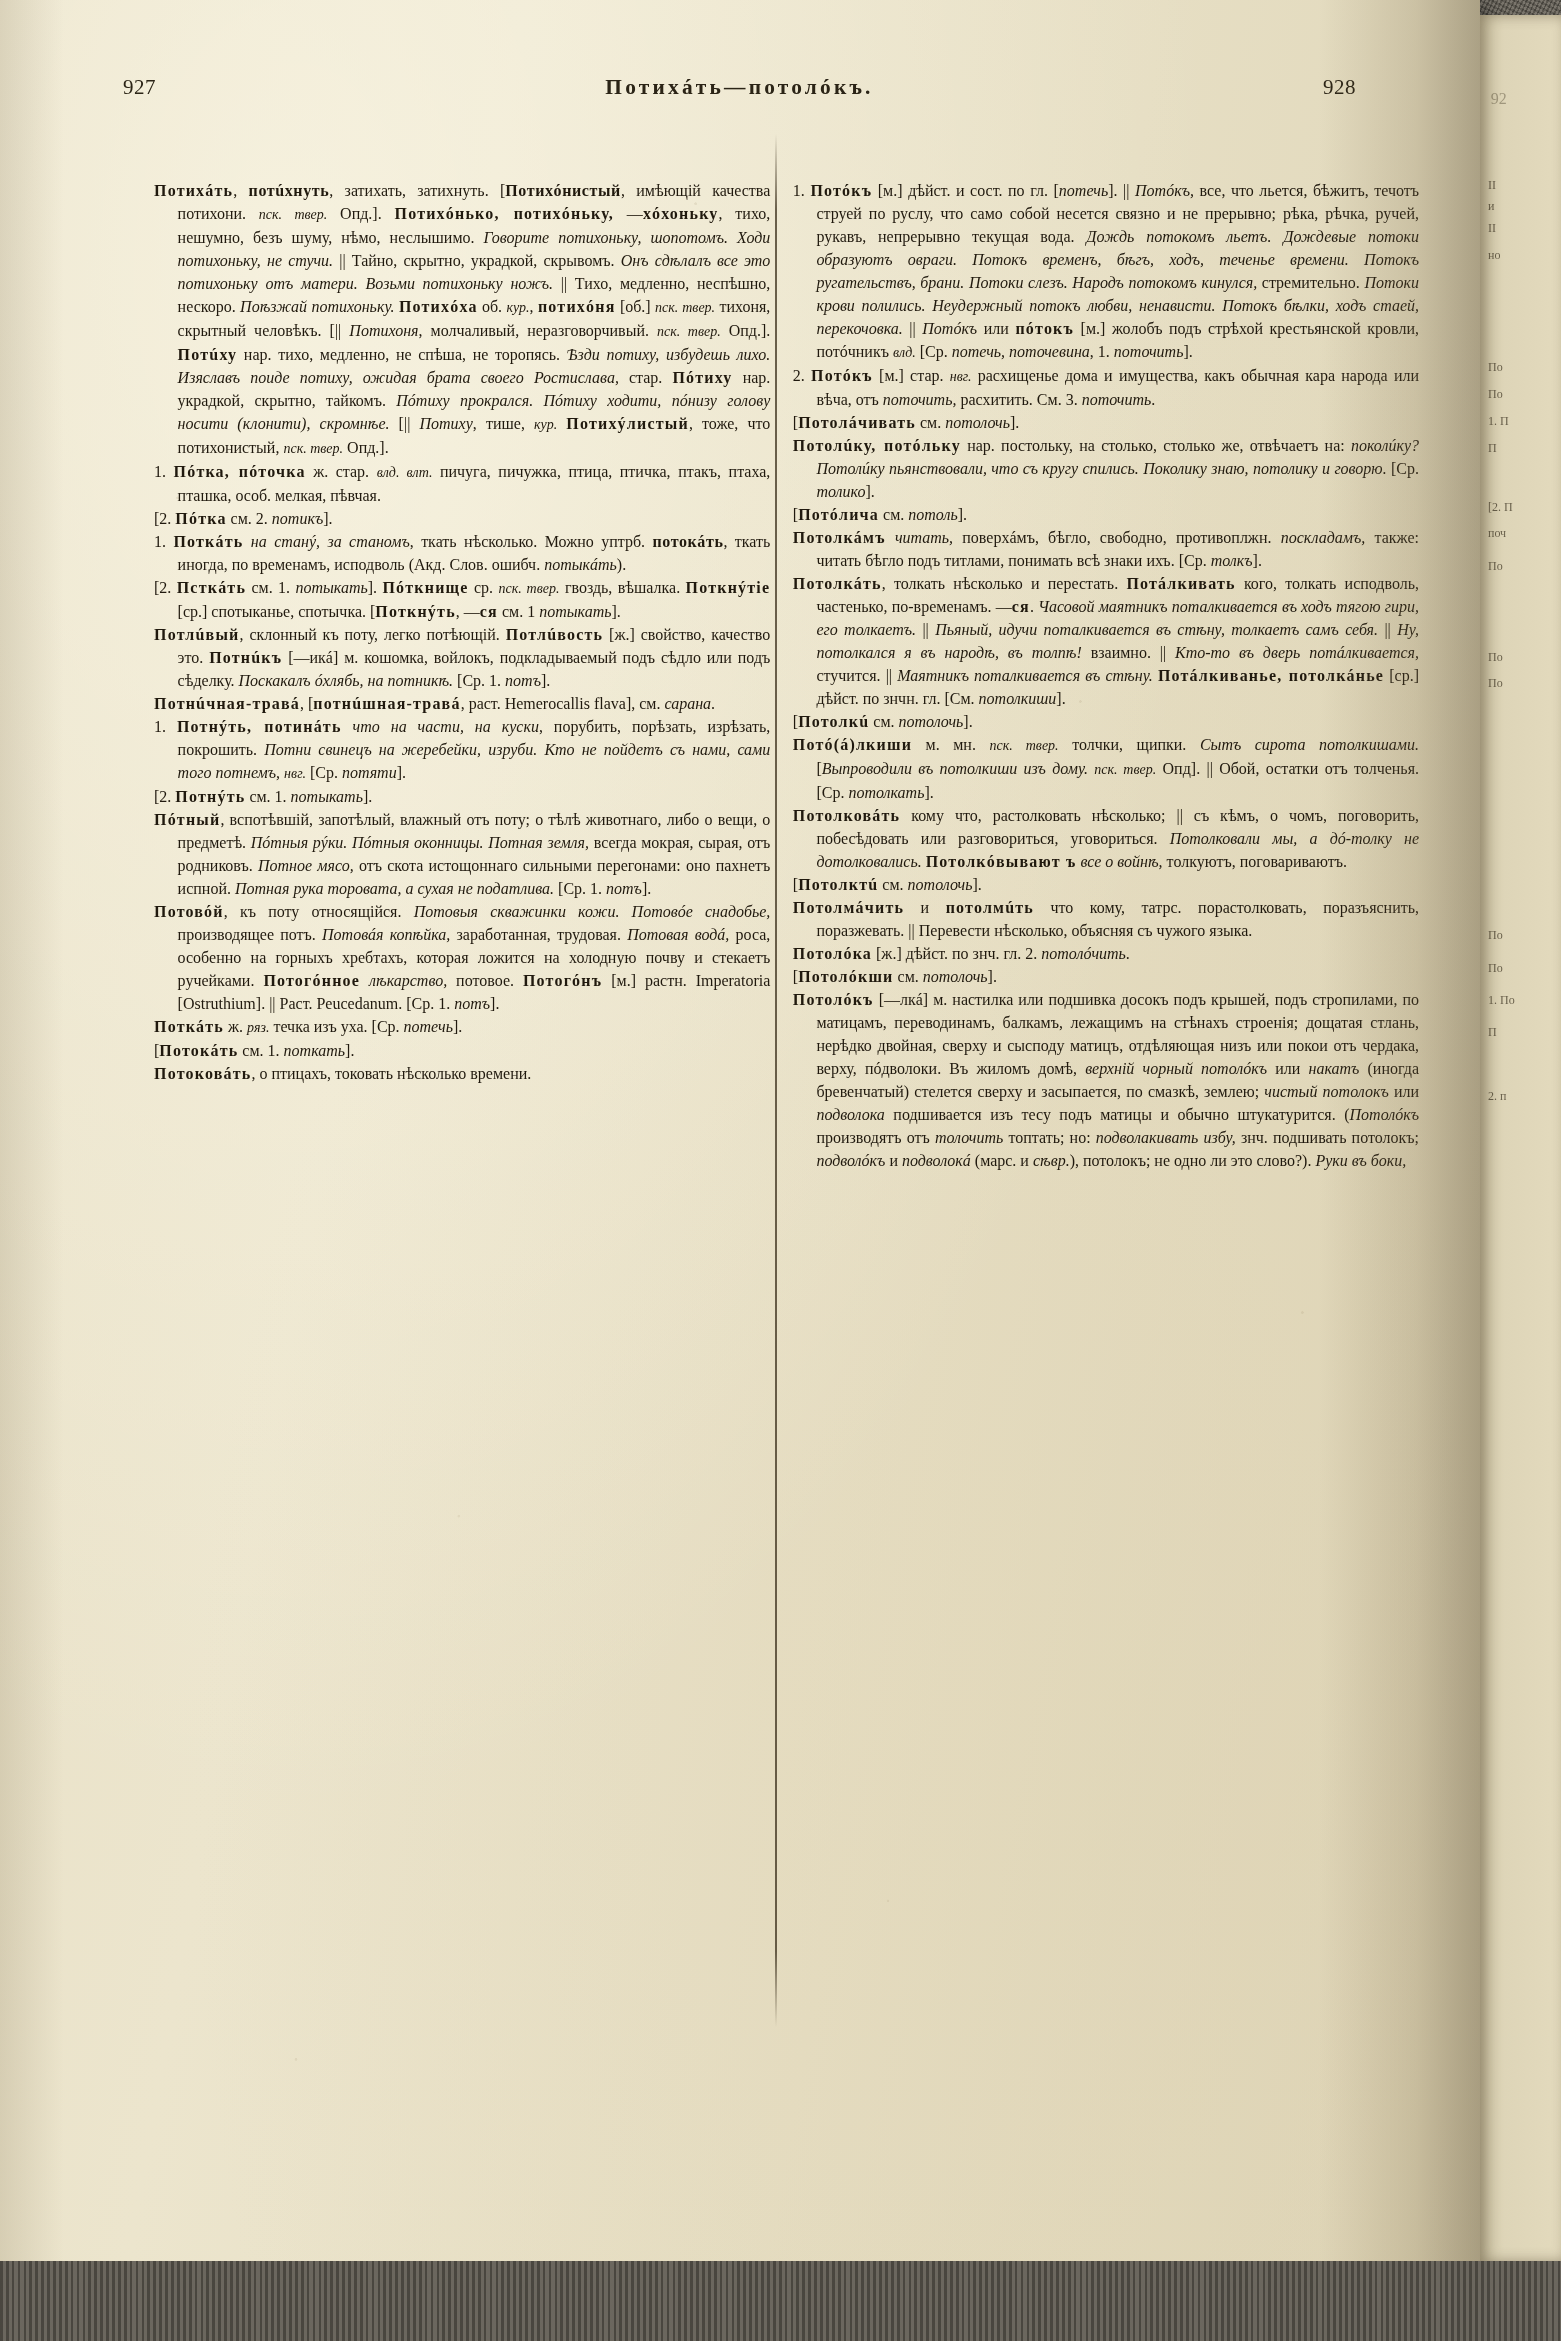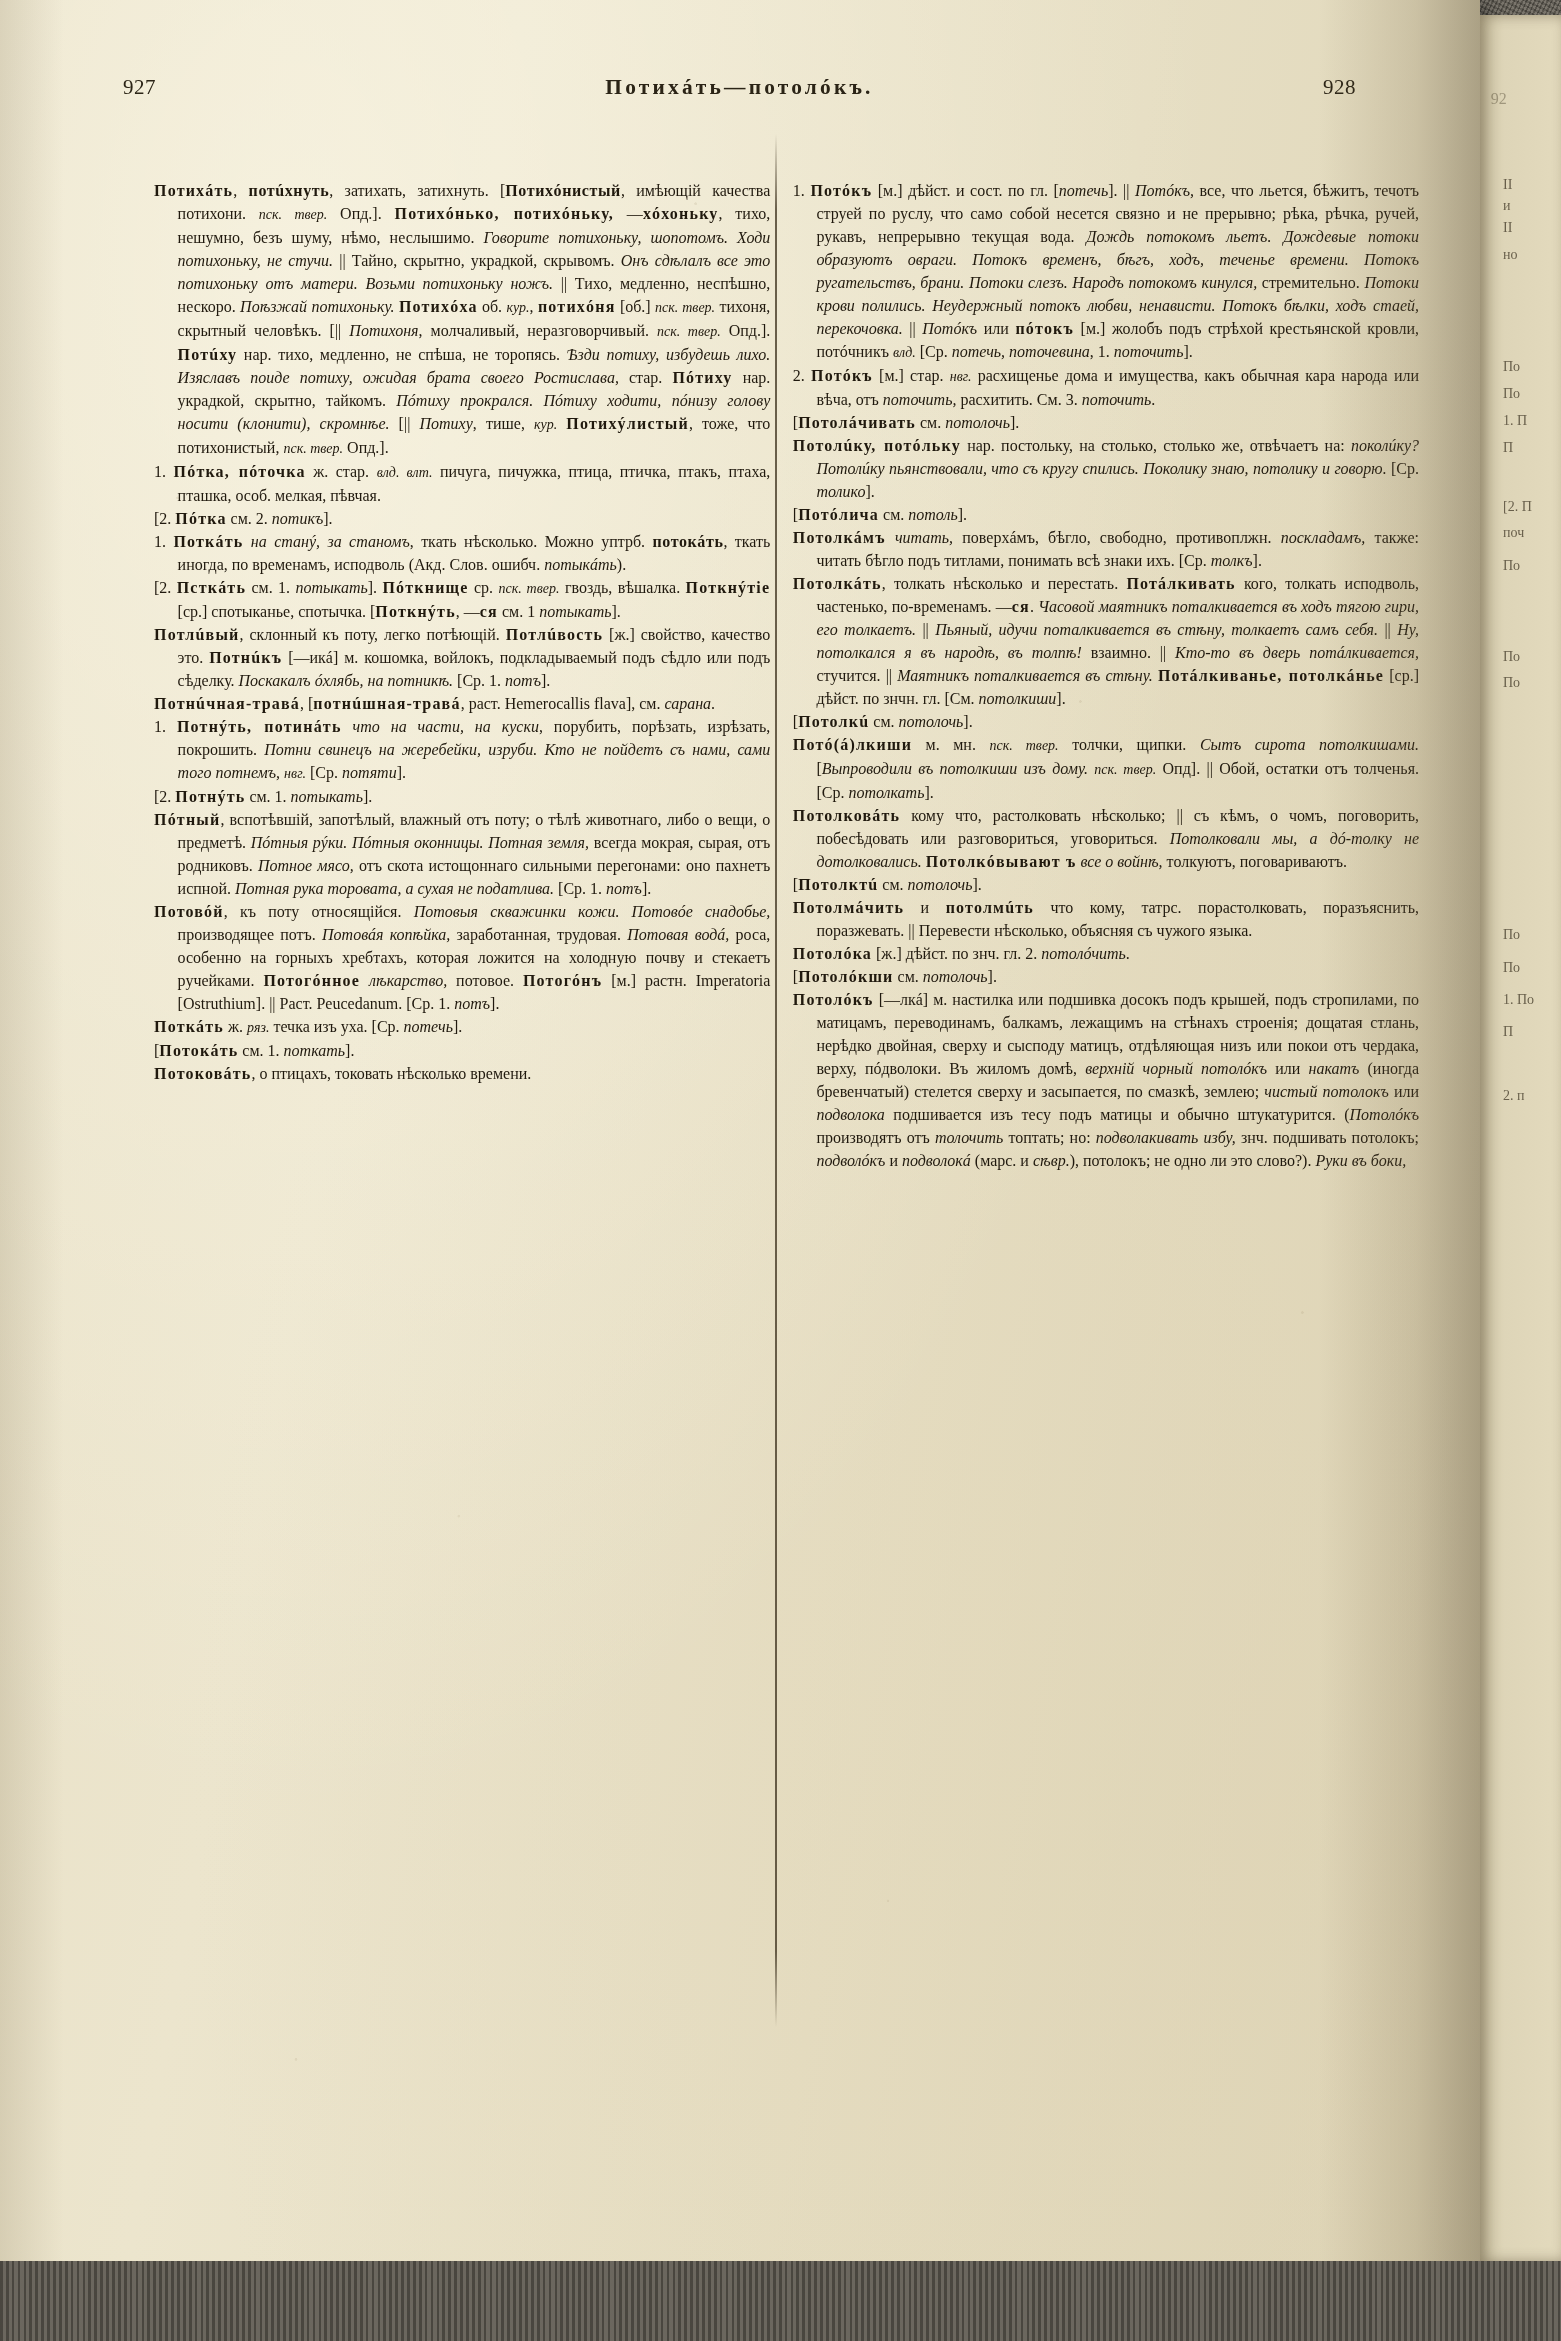--- a/index.html
+++ b/index.html
@@ -103,22 +103,22 @@
   .sm{font-size:14px;}
 
   
   .nextpage{
     position:absolute;left:1480px;top:15px;width:81px;height:2247px;
     background:linear-gradient(to right,#cfc6a6 0%,#ded5b8 30%,#e3dabd 100%);
     box-shadow: inset 5.4px 0 14px rgba(70,58,36,.45);
     overflow:hidden;
   }
   .nextpage .frag{
-    position:absolute;left:23px;color:#3a3120;
-    font-size:14px;line-height:18px;white-space:nowrap;opacity:.72;
+    position:absolute;left:8px;color:#3a3120;
+    font-size:12px;line-height:18px;white-space:nowrap;opacity:.72;
     font-family:"Liberation Serif",serif;
   }
   .np-folio{position:absolute;left:10.7px;top:75px;font-size:16px;color:#43392566;}
 
   
   .bottom-mat{
     position:absolute;left:0;bottom:0;width:1561px;height:80px;
     background:
       repeating-linear-gradient(90deg, rgba(0,0,0,.25) 0 2.7px, rgba(255,255,255,.06) 2.7px 5.9px),
       #625d54;

